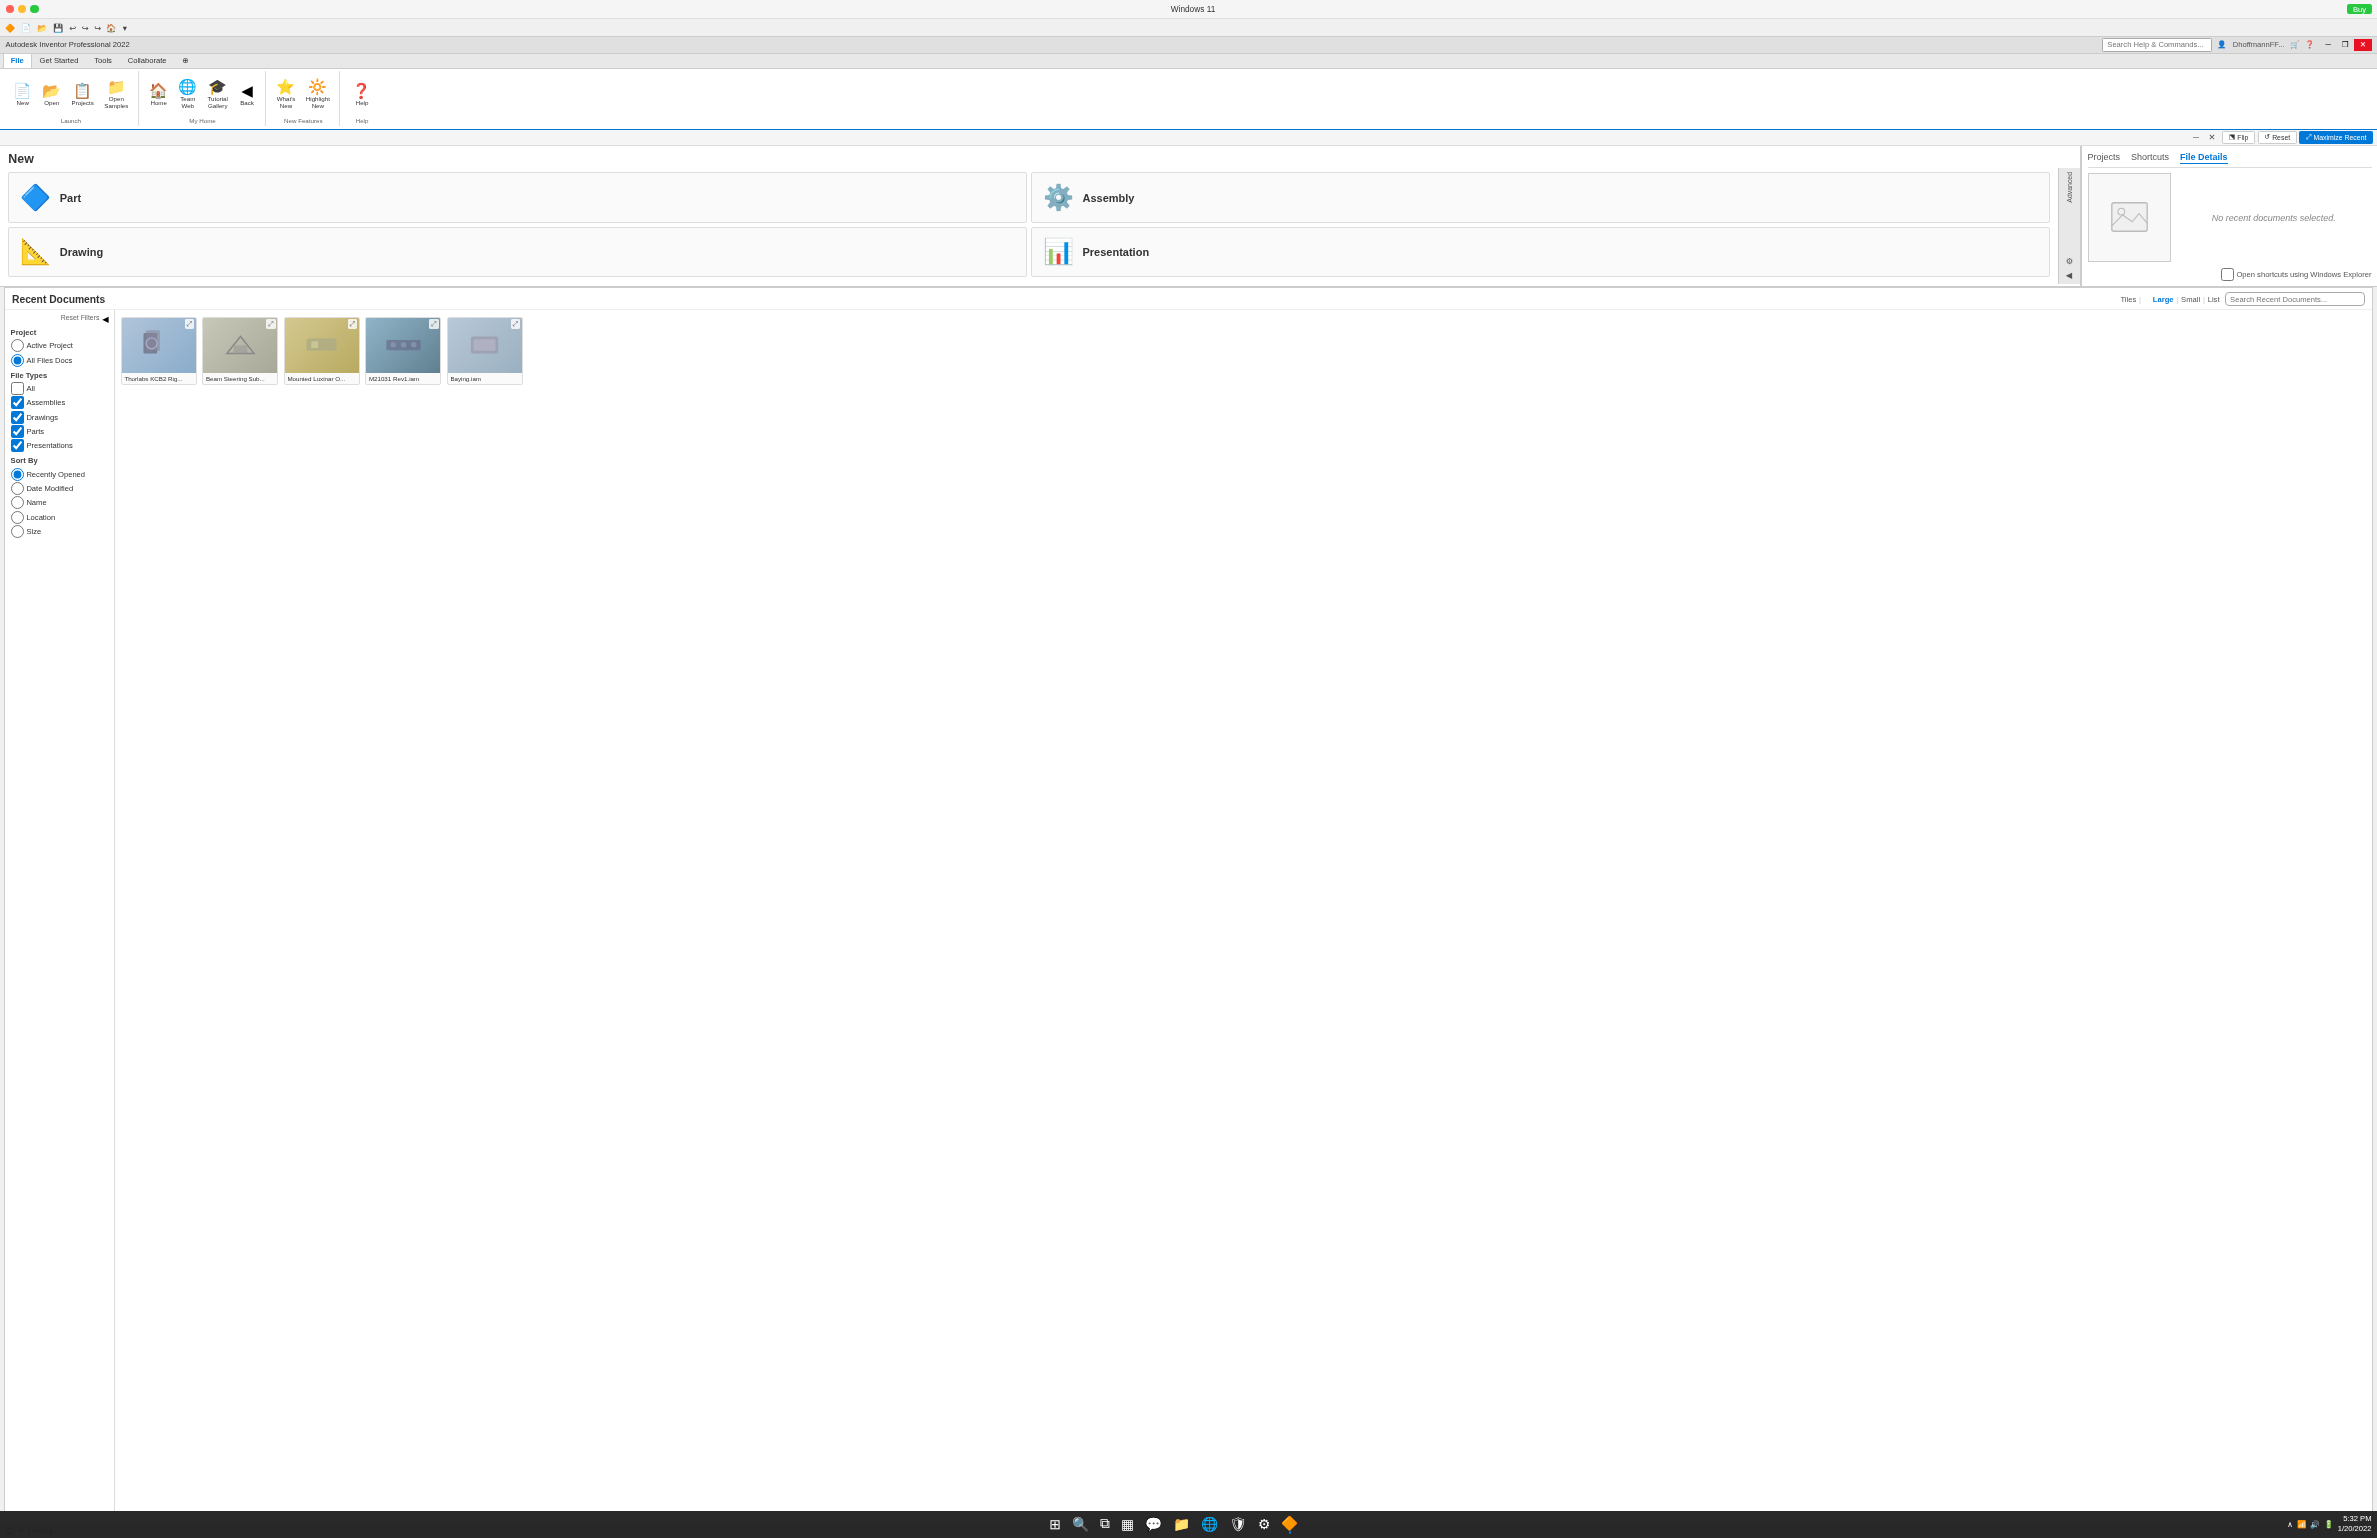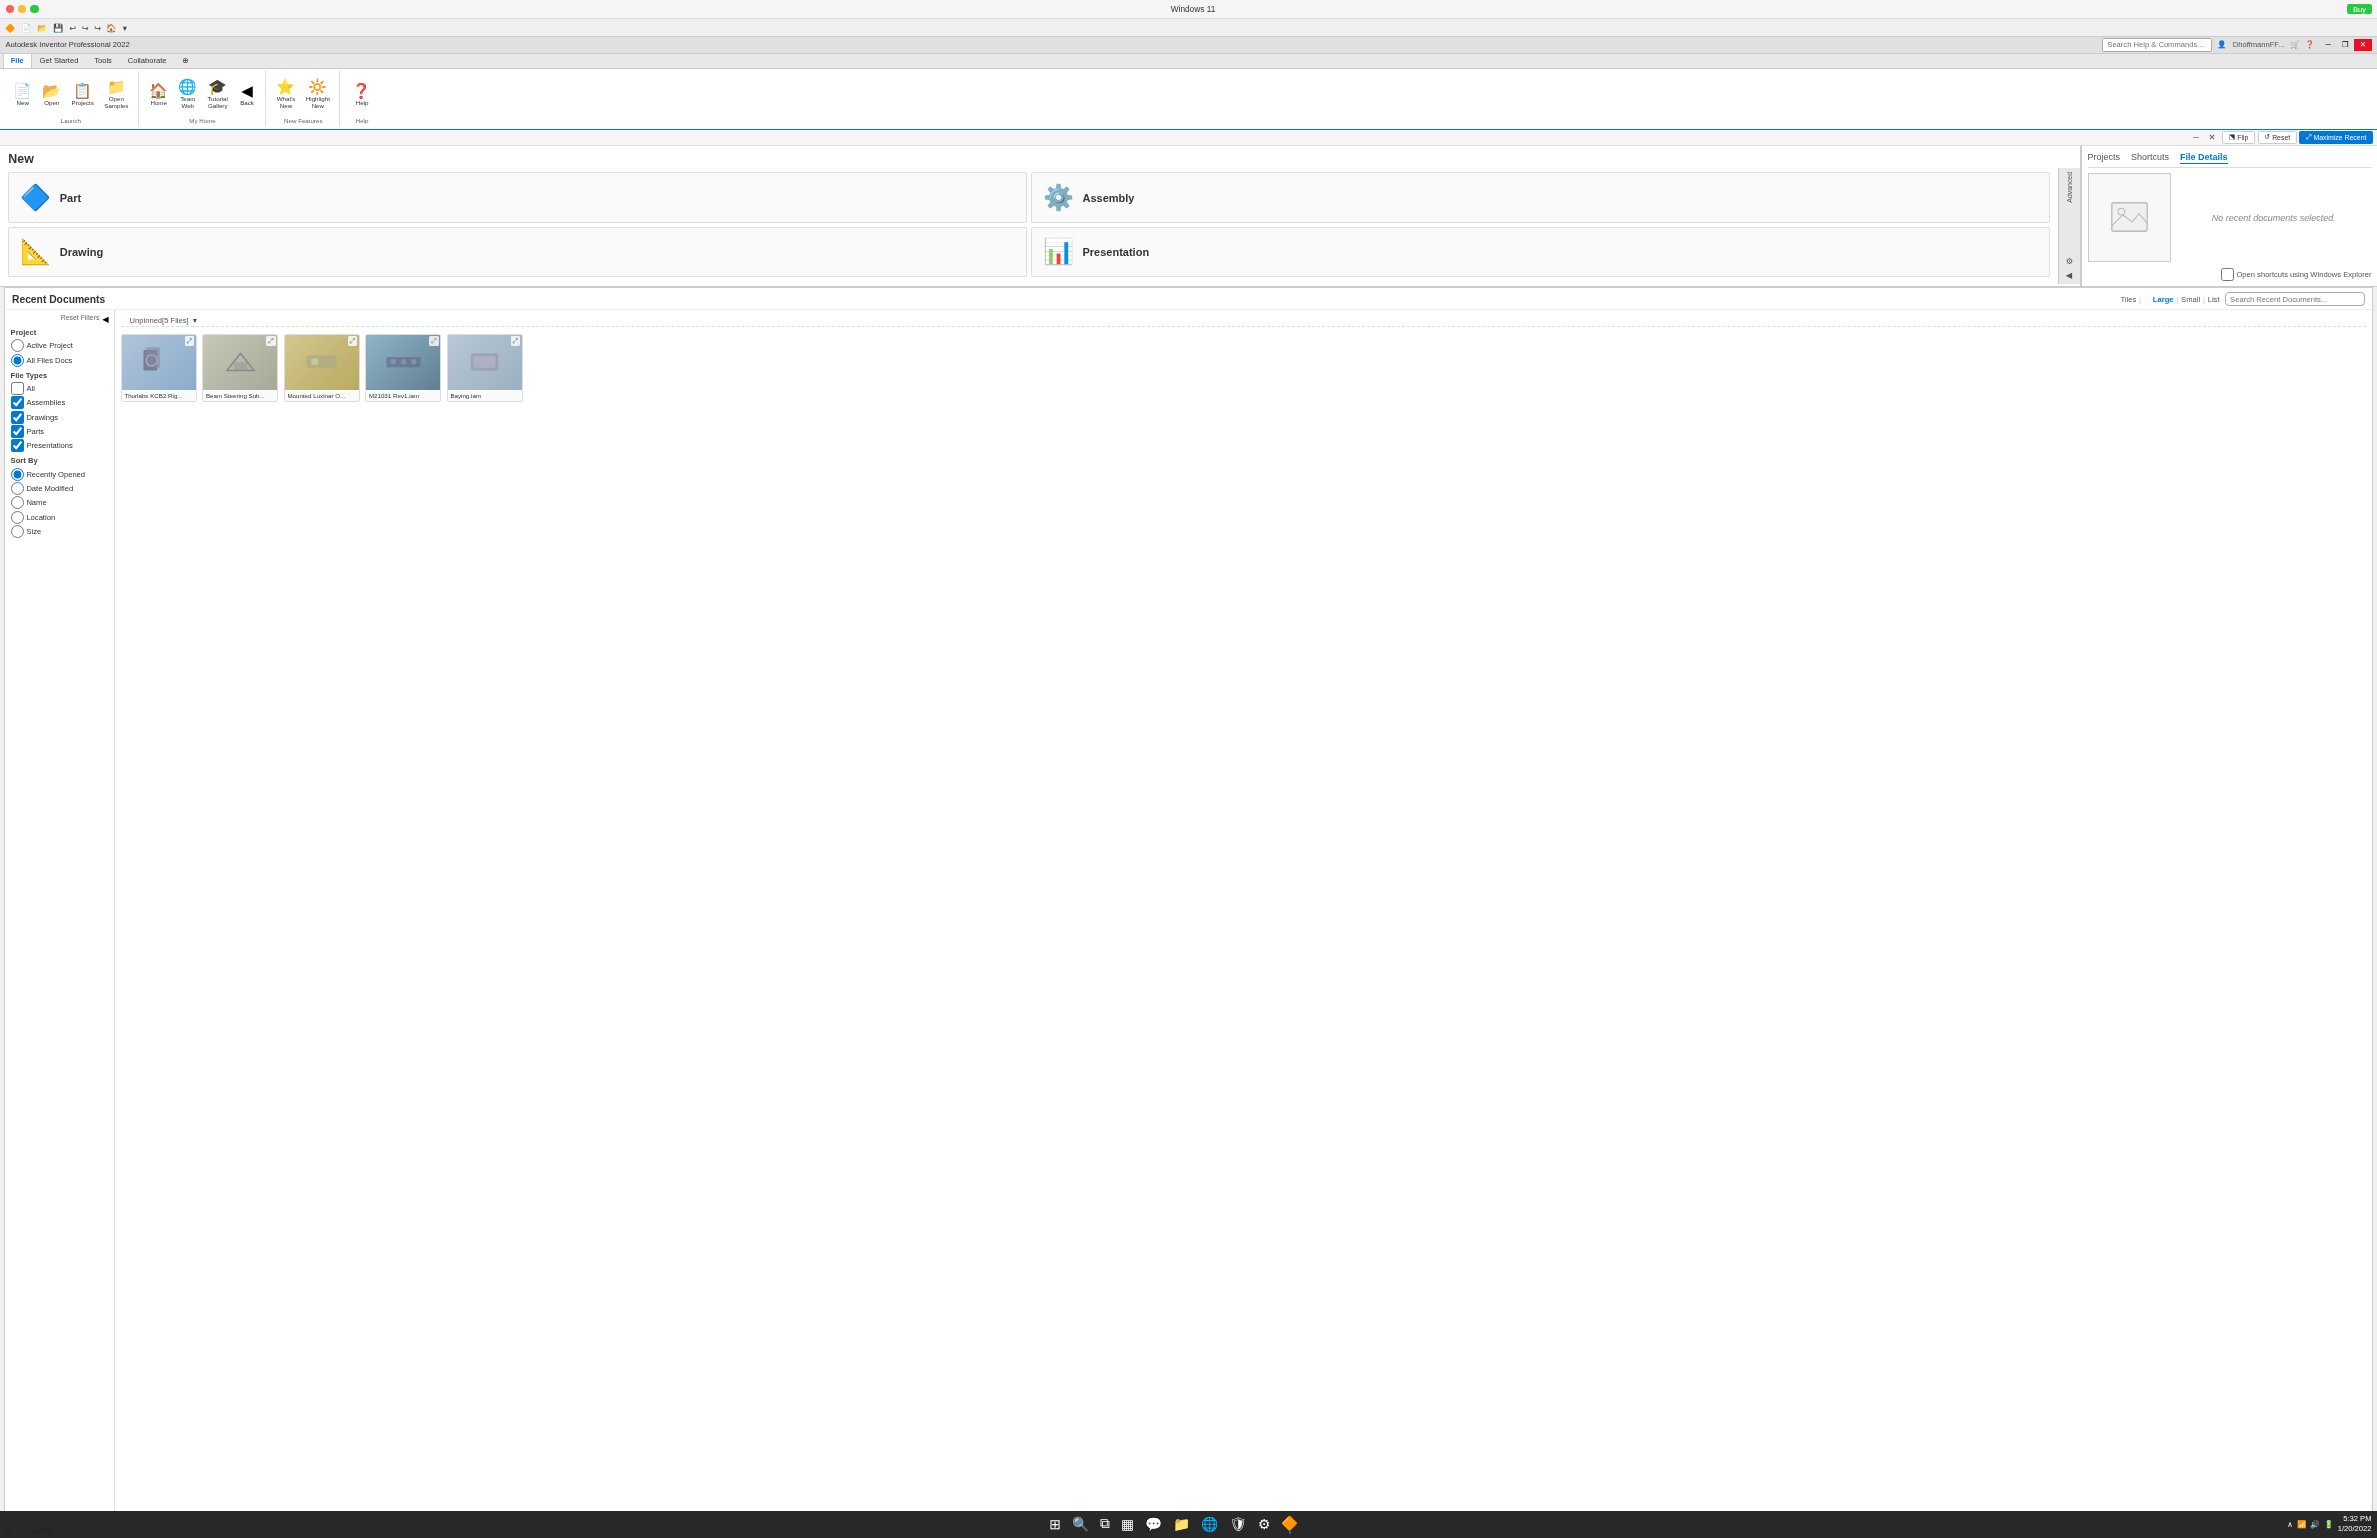--- a/index.html
+++ b/index.html
@@ -667,25 +667,20 @@
           <input type="radio" name="sort" style="">
           <span>Location</span>
         </label>
         <label class="filter-option">
           <input type="radio" name="sort" style="">
           <span>Size</span>
         </label>
       </div>
 
       <div class="recent-files-area">
-        <div class="pinned-header">
-          <span style="border-left:2.1px solid #aaa; margin-right:2.8px; padding-left:1.4px;"></span>
-          <span>Unpinned[5 Files]</span>
-          <span style="font-size:6.9px;">▼</span>
-        </div>
         <div class="files-grid">
 
           <div class="file-tile">
             <div class="file-tile-img ftbg-1">
               <svg width="41" height="38" viewBox="0 0 60 55" fill="none">
                 <rect x="8" y="10" width="20" height="30" rx="2" fill="#667" opacity="0.7"></rect>
                 <rect x="12" y="6" width="20" height="30" rx="2" fill="#889" opacity="0.6"></rect>
                 <circle cx="20" cy="25" r="8" fill="none" stroke="#aac" stroke-width="2"></circle>
               </svg>
               <div class="file-tile-expand">⤢</div>

